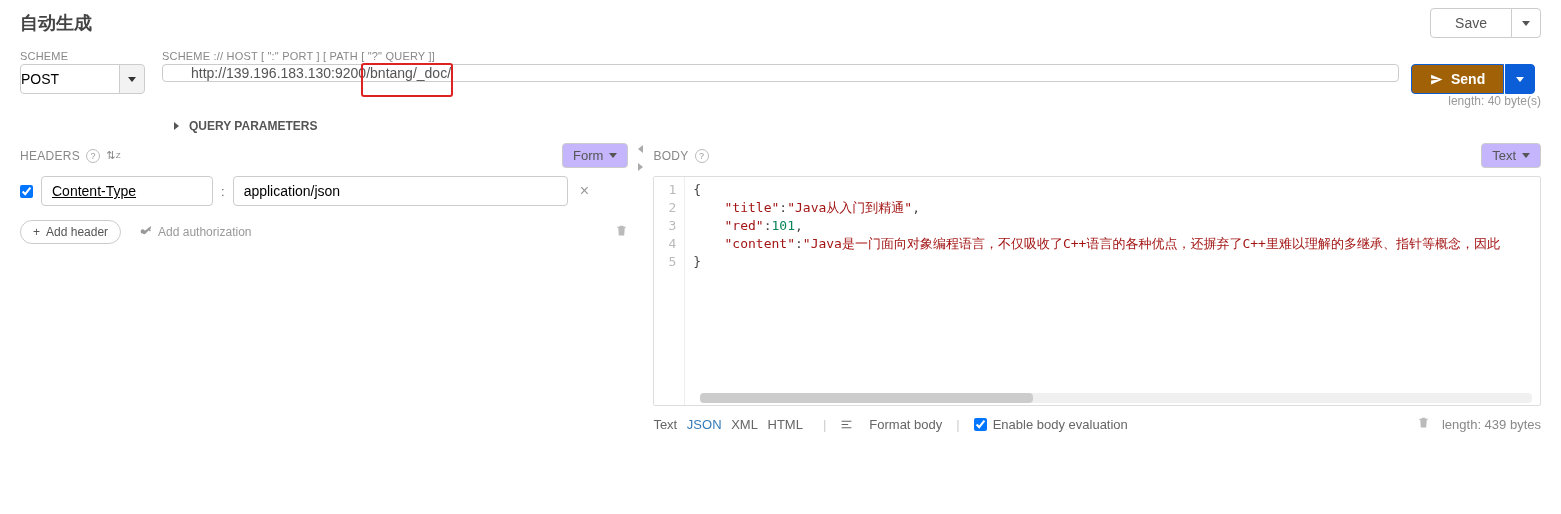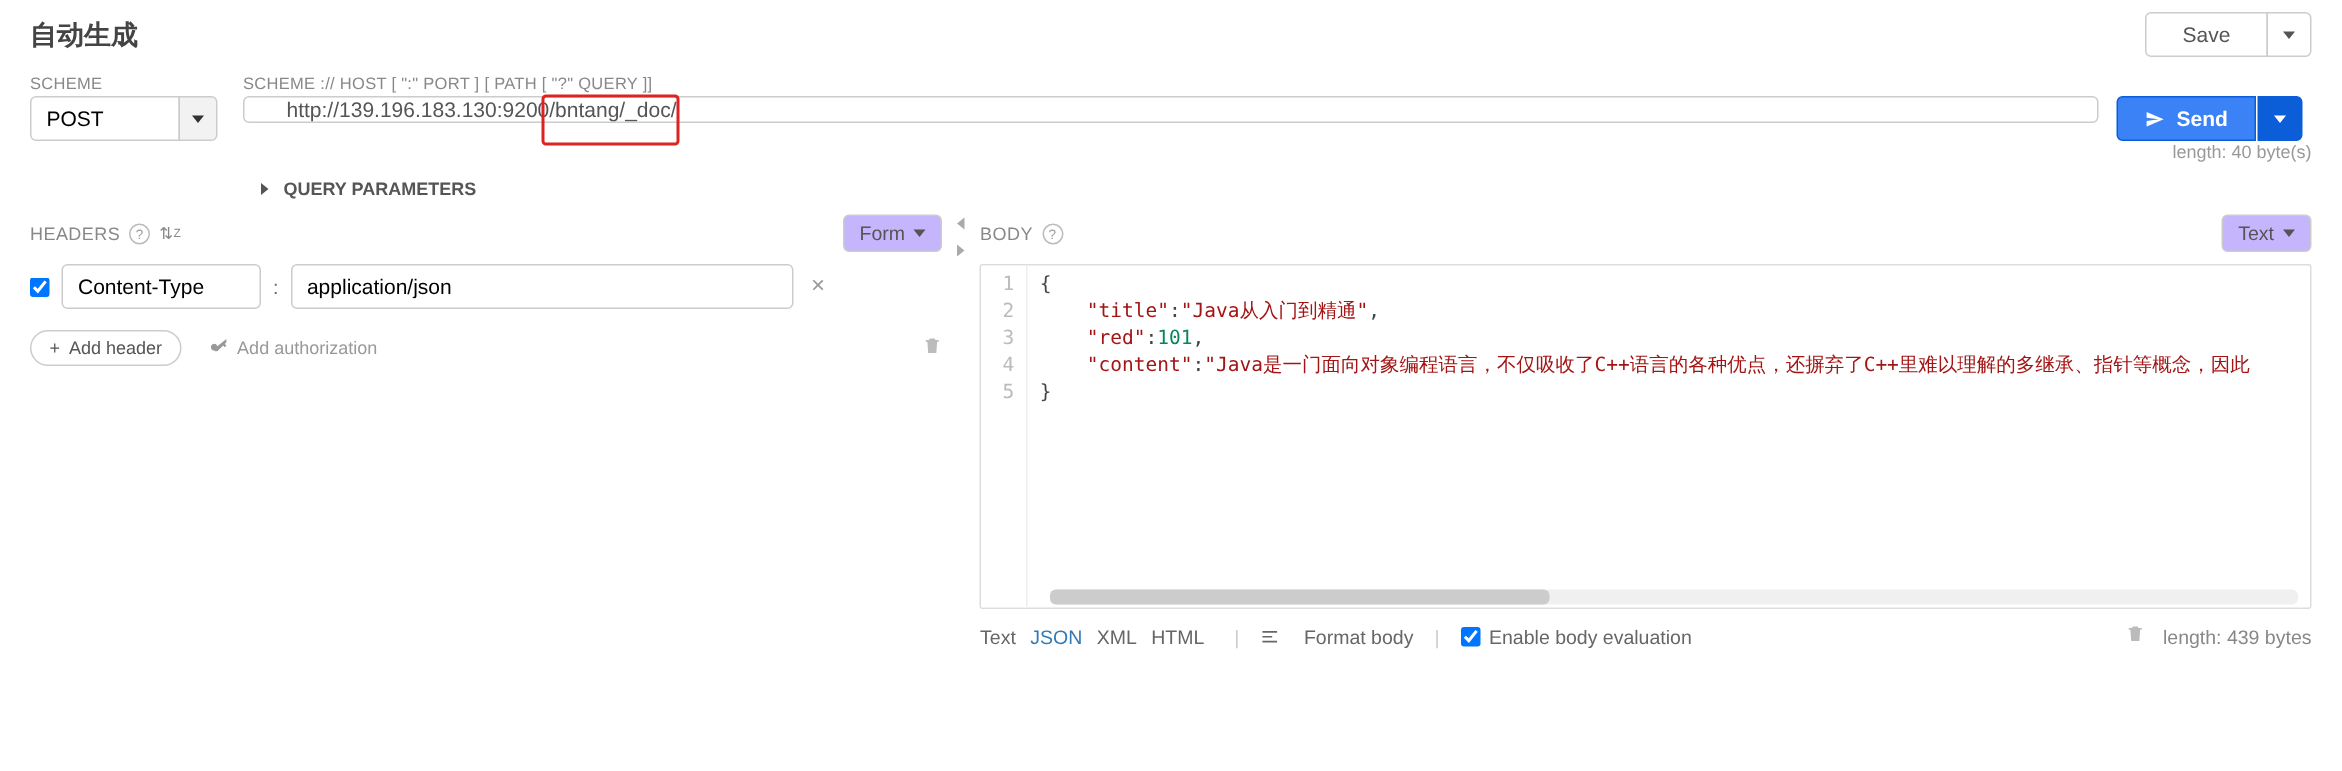--- a/index.html
+++ b/index.html
@@ -14,29 +14,29 @@
 
   .row-labels { display: flex; gap: 12px; margin-bottom: 2px; }
   .method-col { width: 130px; flex-shrink: 0; }
   .url-col { flex: 1; }
   .send-col { width: 130px; flex-shrink: 0; }
 
   .field-label { font-size: 11px; color: #888; letter-spacing: 0.2px; }
 
   .row-inputs { display: flex; gap: 12px; align-items: stretch; }
   .method-select { display: flex; align-items: stretch; }
-  .method-input { border: 1px solid #ccc; padding: 6px 10px; width: 100px; border-radius: 4px 0 0 4px; font-size: 14px; }
+  .method-input { border: 1px solid #ccc; padding: 6px 0; width: 100px; border-radius: 4px 0 0 4px; font-size: 14px; }
   .method-dd { border: 1px solid #ccc; margin-left: -1px; padding: 0 8px; border-radius: 0 4px 4px 0; background: #f2f2f2; display: flex; align-items: center; cursor: pointer; }
 
   .url-box { position: relative; flex: 1; display:flex; align-items:center; border:1px solid #ccc; border-radius:4px; padding:0 28px; font-size:14px; background:#fff; }
   .url-text { white-space: nowrap; color:#555; }
   .url-highlight { position:absolute; border:2px solid #d22; border-radius:3px; pointer-events:none; }
 
   .send-group { display:flex; align-items:stretch; }
-  .btn-send { background:#3b82f6; color:#fff; border:1px solid #0b5ed7; padding:6px 18px; font-size:14px; display:flex; align-items:center; gap:8px; border-radius:4px 0 0 4px; font-weight:600; cursor:pointer; }
+  .btn-send { background:#a16207; color:#fff; border:1px solid #0b5ed7; padding:6px 18px; font-size:14px; display:flex; align-items:center; gap:8px; border-radius:4px 0 0 4px; font-weight:600; cursor:pointer; }
   .btn-send-dd { background:#0b5ed7; color:#fff; border:1px solid #0b5ed7; margin-left:1px; padding:0 10px; border-radius:0 4px 4px 0; display:flex; align-items:center; cursor:pointer; }
 
   .length-row { text-align:right; color:#999; font-size:12px; margin-top:0; }
 
   .qp-row { margin: 10px 0 10px 0; padding-left: 154px; }
   .qp-toggle { display:inline-flex; align-items:center; gap:10px; color:#555; font-weight:600; font-size:12px; cursor:pointer; }
 
   .cols { display:flex; gap:10px; align-items:stretch; }
   .col-left { flex: 0 0 40%; }
   .col-right { flex: 1; }
@@ -44,21 +44,21 @@
 
   .panel-header { display:flex; justify-content:space-between; align-items:center; padding-bottom:8px; }
   .panel-title { font-size:12px; color:#888; letter-spacing:0.3px; display:flex; align-items:center; gap:6px; }
   .help-badge { display:inline-flex; width:14px; height:14px; border:1px solid #bbb; border-radius:50%; align-items:center; justify-content:center; font-size:9px; color:#999; }
   .sort-icon { display:inline-flex; align-items:center; color:#888; font-size:11px; }
 
   .dd-btn { background:#c4b5fd; border:1px solid #ccc; border-radius:4px; padding:4px 10px; font-size:13px; color:#555; display:inline-flex; align-items:center; gap:6px; cursor:pointer; }
 
   .hdr-row { display:flex; align-items:center; gap:8px; margin-bottom:14px; }
   .hdr-input { border:1px solid #ccc; border-radius:4px; padding:6px 10px; font-size:14px; }
-  .hdr-input.name { width:133px; }
+  .hdr-input.name { width:172px;text-decoration:underline; }
   .hdr-input.val { width:335px; }
   .colon { color:#666; }
   .x-btn { background:none; border:none; color:#999; font-size:16px; cursor:pointer; padding:0 4px; }
 
   .hdr-actions { display:flex; align-items:center; justify-content:space-between; }
   .hdr-actions-left { display:flex; align-items:center; gap:18px; }
   .pill-btn { background:#fff; border:1px solid #ccc; border-radius:14px; padding:4px 12px; font-size:12px; color:#555; display:inline-flex; align-items:center; gap:6px; cursor:pointer; }
   .link-btn { background:none; border:none; color:#999; font-size:12px; display:inline-flex; align-items:center; gap:6px; cursor:pointer; }
   .trash { color:#bbb; cursor:pointer; }
 

